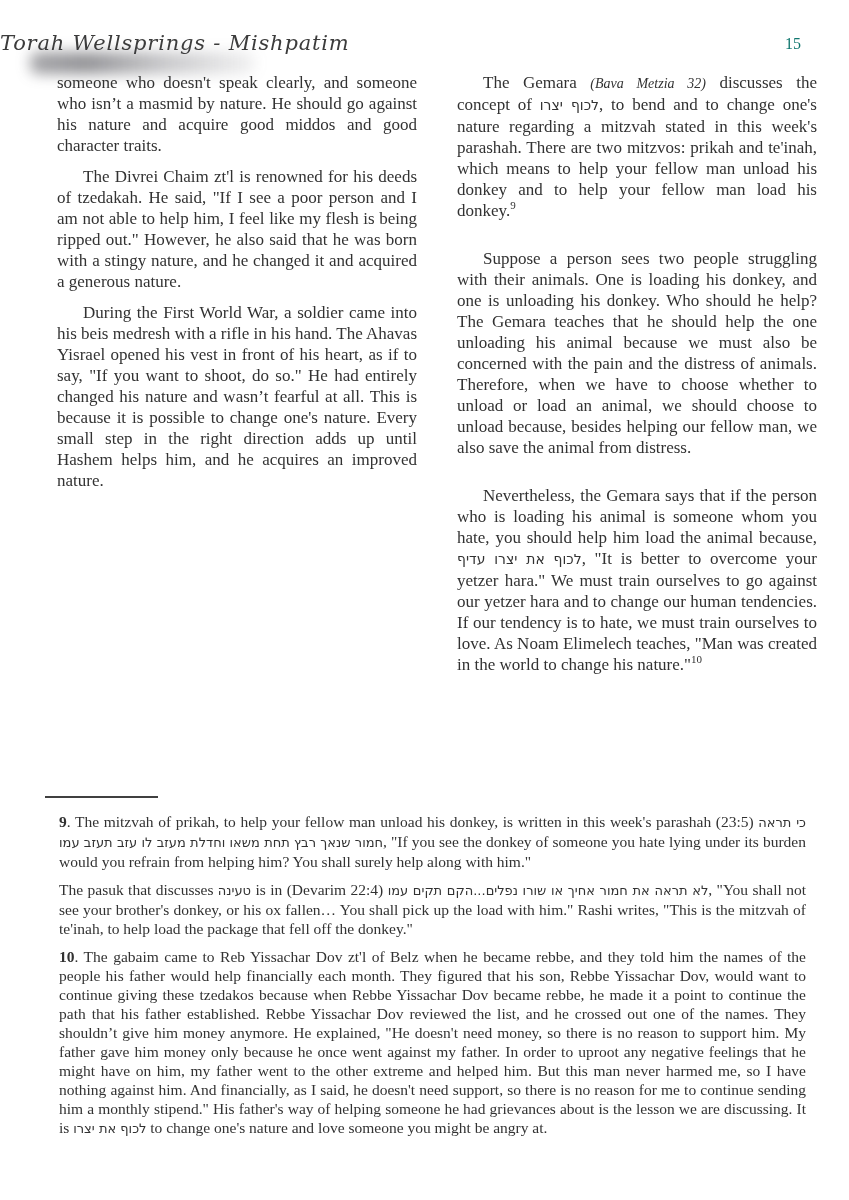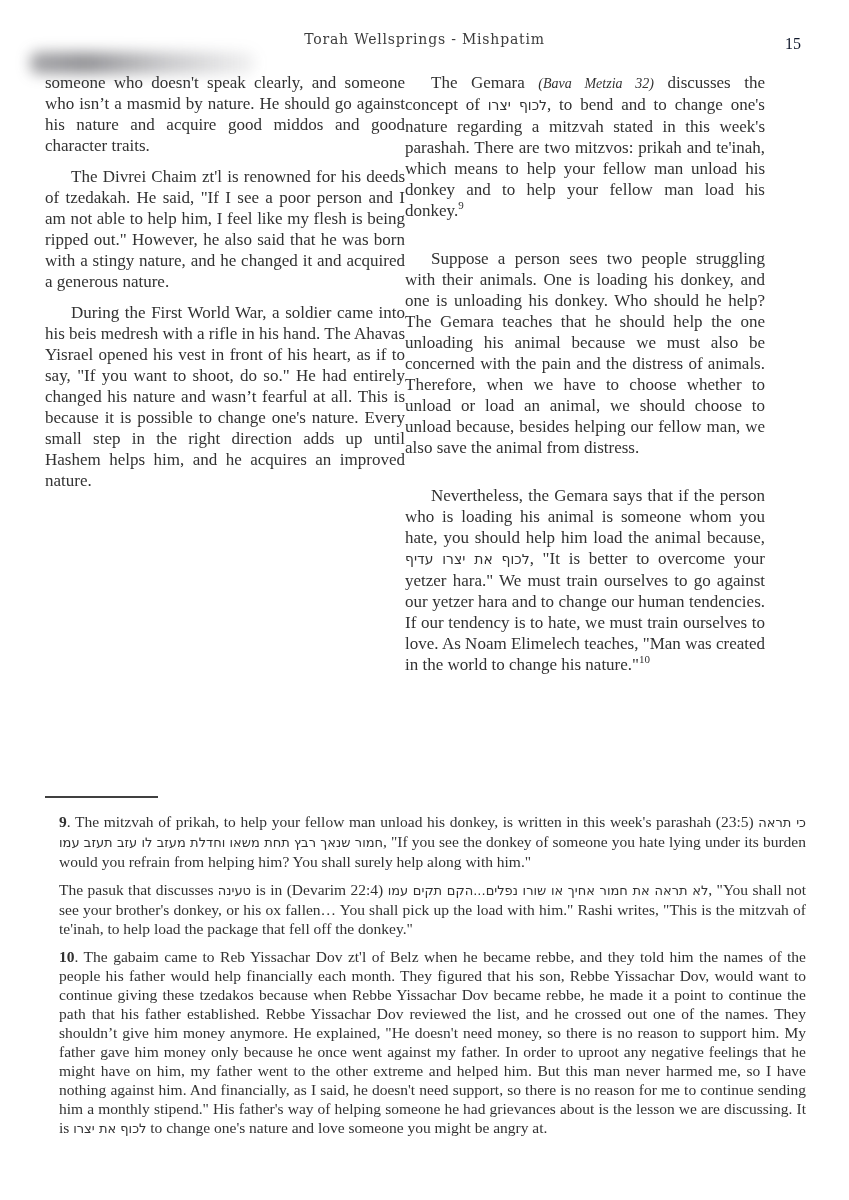--- a/index.html
+++ b/index.html
@@ -12,48 +12,49 @@
   }
   .page {
     position:relative;
     width:849px; height:1200px;
     background:#ffffff;
     overflow:hidden;
   }
   
   .header-title {
     position:absolute; top:31px; left:0; right:0;
-    text-align:center;
+    text-align:left;
     font-family:"DejaVu Serif", serif;
-    font-size:14px;
+    font-style:italic;
+    font-size:21px;
     letter-spacing:0.8px;
     color:#3c3c3c;
   }
   .page-number {
     position:absolute; top:35px; right:48px;
     font-size:16px;
-    color:#0f172a;
+    color:#0f766e;
   }
   
   .smudge {
     position:absolute; top:52px; left:30px;
     width:225px; height:22px;
     background:linear-gradient(90deg,
       rgba(55,55,62,0.45) 0%,
       rgba(55,55,62,0.55) 25%,
       rgba(70,70,78,0.30) 60%,
       rgba(90,90,98,0.08) 100%);
     filter:blur(7px);
     border-radius:8px;
   }
   
   .columns {
-    position:absolute; top:72px; left:45px;
+    position:absolute; top:72px; left:57px;
     width:760px;
-    display:flex; 
+    display:flex; gap:40px;
   }
   .col { width:360px; }
   .col p {
     margin:0 0 10px 0;
     text-align:justify;
     font-size:17px;
     line-height:21px;
     text-indent:26px;
   }
   .col p.no-indent { text-indent:0; }

